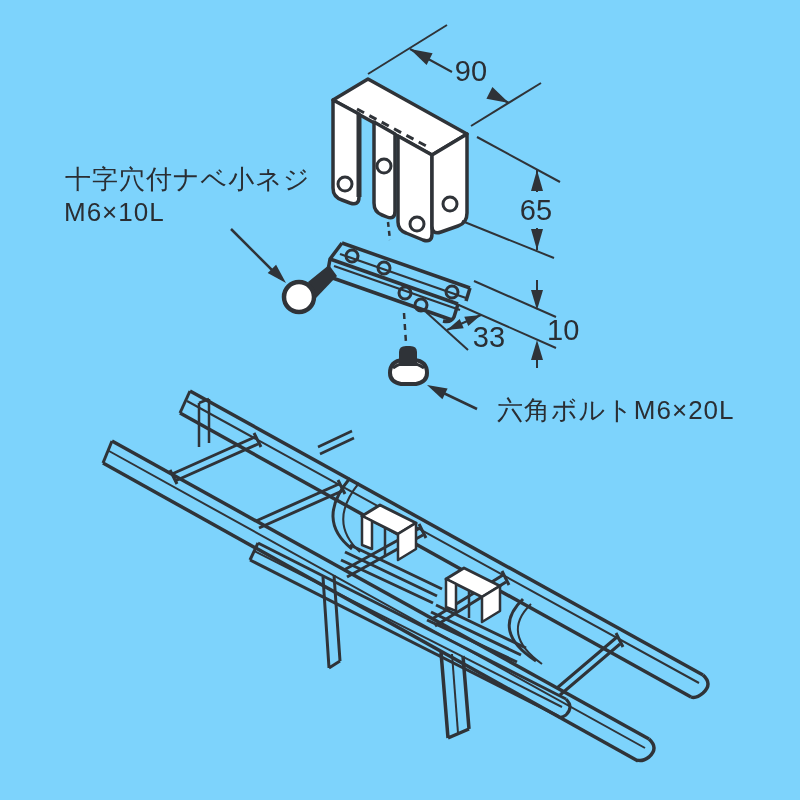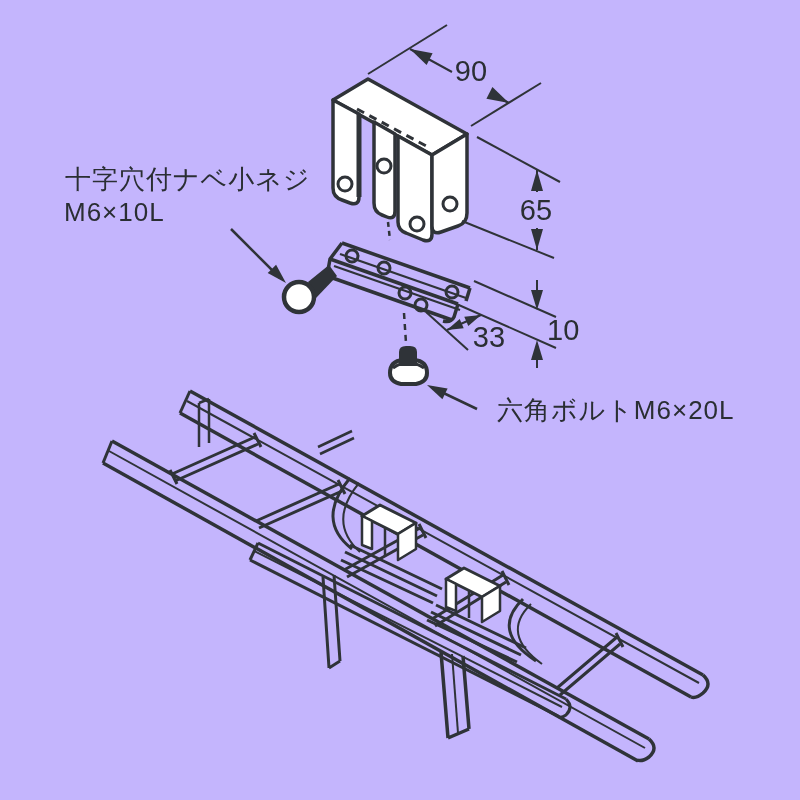--- a/index.html
+++ b/index.html
@@ -1,16 +1,16 @@
 <!DOCTYPE html>
 <html><head>
 <meta charset="utf-8">
 <style>
   html,body{margin:0;padding:0;background:#ffffff;}
-  .page{position:relative;width:800px;height:800px;background:#c4b5fd;overflow:hidden;
+  .page{position:relative;width:800px;height:800px;background:#7dd3fc;overflow:hidden;
         font-family:"Liberation Sans","DejaVu Sans",sans-serif;}
   svg{display:block;}
   .ln{stroke:#2f3338;fill:none;stroke-linecap:butt;stroke-linejoin:round;}
   .fillwhite{fill:#ffffff;}
   .solid{fill:#2f3338;stroke:none;}
   .arrow{fill:#2f3338;stroke:none;}
   text{fill:#2a2e33;}
   .dim{font-size:29px;}
   .jp{font-size:26px;letter-spacing:1px;}
 </style>

